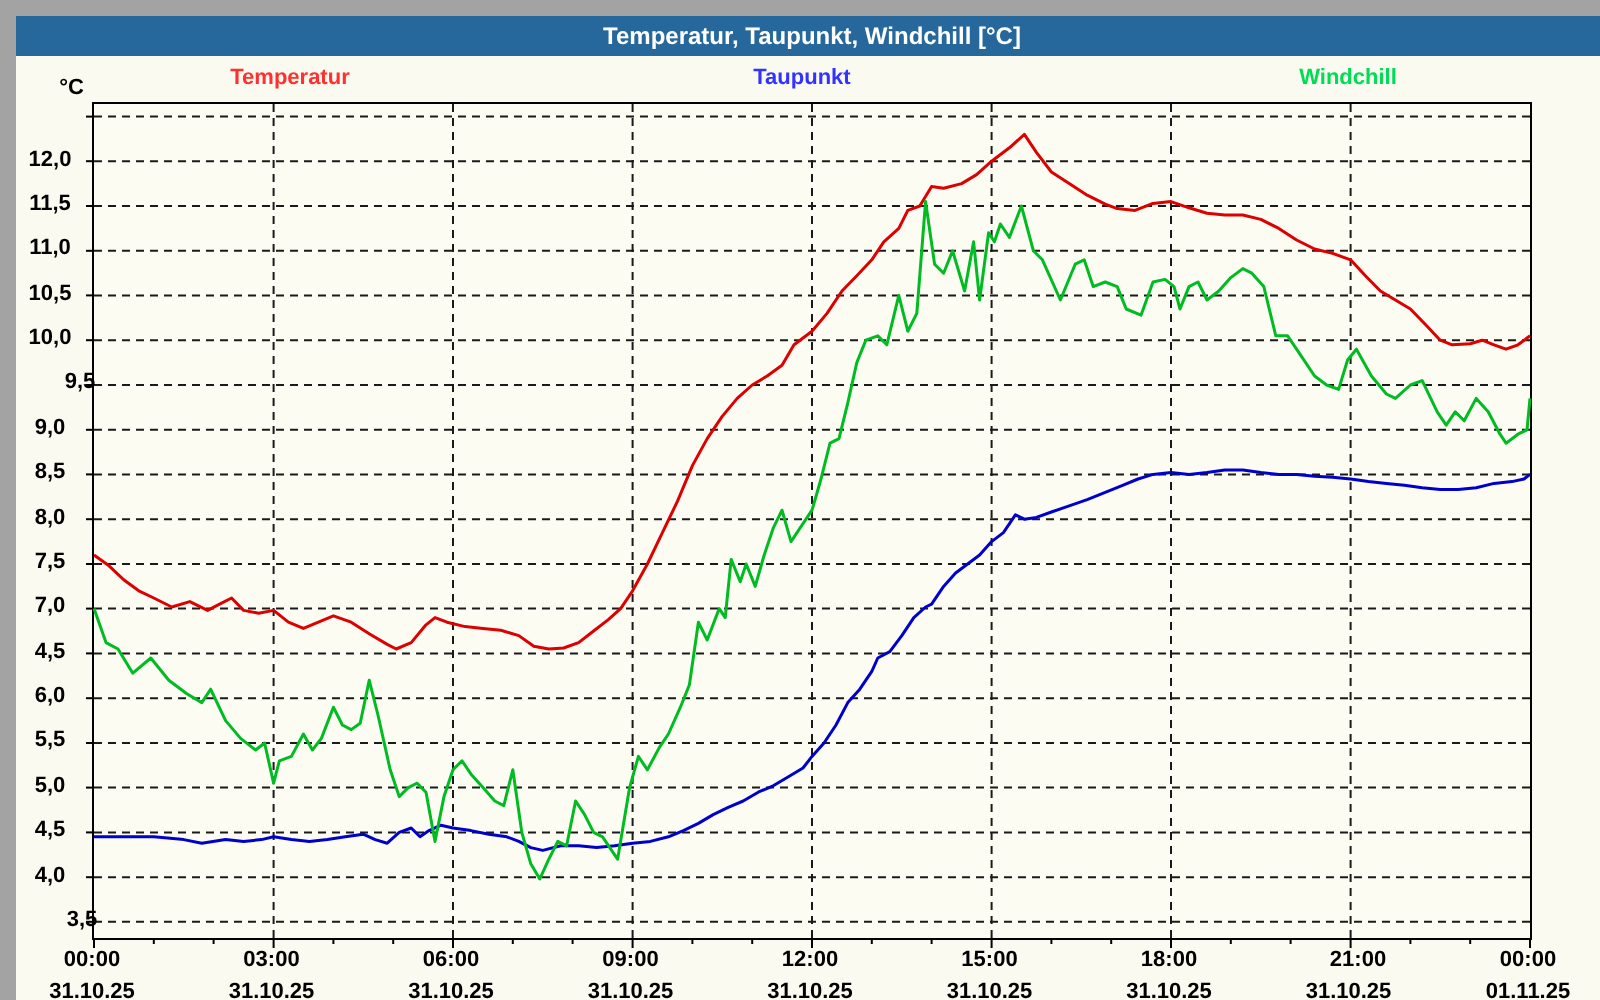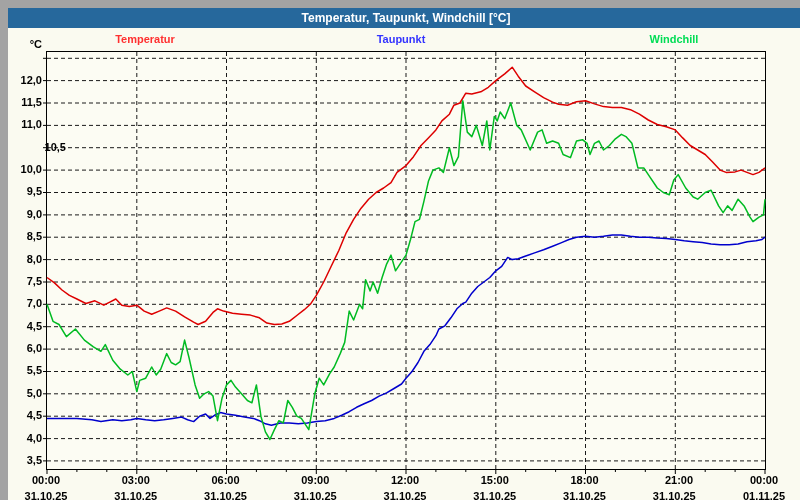--- a/index.html
+++ b/index.html
@@ -24,21 +24,21 @@
   }
   #plot{
     position:absolute;left:38px;top:43px;width:718px;height:417px;
     border:1px solid #000;background:#fcfcf3;
   }
   #plot-svg{position:absolute;left:0;top:0;overflow:visible;}
   .grid{stroke:#1a1a1a;stroke-width:1;stroke-dasharray:4,3;}
   .tick{stroke:#000;stroke-width:1;}
   .ylab{
     position:absolute;left:0;width:34px;height:14px;line-height:14px;
-    text-align:right;font-size:11px;font-weight:bold;color:#000;
+    text-align:center;font-size:11px;font-weight:bold;color:#000;
   }
   .xlab{
     position:absolute;transform:translateX(-50%);white-space:nowrap;
     font-size:11px;font-weight:bold;color:#000;
   }
 </style>
 </head>
 <body>
 
 <div id="window">
@@ -129,35 +129,35 @@
         <polyline fill="none" stroke="#dd0000" stroke-width="1.5" stroke-linejoin="round" points="0.0,225.5 7.5,230.9 15.0,238.0 22.4,243.4 29.9,247.0 38.9,251.5 47.9,248.8 56.8,253.2 62.8,250.1 68.8,247.0 74.8,253.2 82.3,254.6 89.8,253.2 97.2,259.1 104.7,262.2 112.2,259.1 119.7,255.9 128.6,259.1 137.6,264.9 146.6,270.2 151.1,272.5 158.6,269.3 166.0,260.4 170.5,256.8 176.5,259.1 185.5,261.3 194.5,262.2 203.4,263.1 212.4,265.8 219.9,271.1 227.4,272.5 234.8,272.0 242.3,269.3 249.8,263.5 257.3,257.7 263.3,252.3 269.3,243.4 276.7,230.0 284.2,214.3 291.7,198.7 299.2,180.8 306.6,167.3 314.1,156.2 321.6,147.2 329.1,140.5 336.6,136.0 344.0,130.6 350.0,120.4 359.0,113.6 366.5,104.7 374.0,93.5 381.4,85.9 388.9,77.9 394.9,68.9 402.4,62.2 406.9,53.2 412.9,51.0 418.8,41.2 424.8,42.1 433.8,39.8 441.3,35.3 448.8,28.6 457.7,21.9 465.2,15.2 471.2,24.2 478.7,34.0 487.6,39.8 496.6,45.6 505.6,50.1 511.6,52.3 520.5,53.2 529.5,49.7 538.5,48.8 547.5,51.9 556.5,54.6 565.4,55.5 574.4,55.5 583.4,57.7 592.4,62.2 601.3,68.0 610.3,72.5 619.3,74.7 628.3,77.9 635.7,85.9 643.2,93.5 650.7,98.0 658.2,102.5 665.6,110.1 673.1,118.1 679.1,120.4 688.1,119.9 694.1,118.1 700.0,120.4 706.0,122.6 712.0,120.4 718.0,115.9"></polyline>
         <polyline fill="none" stroke="#0000cc" stroke-width="1.5" stroke-linejoin="round" points="0.0,366.4 15.0,366.4 29.9,366.4 44.9,367.8 53.9,369.6 65.8,367.8 74.8,368.7 83.8,367.8 89.8,366.4 98.7,367.8 107.7,368.7 116.7,367.8 125.7,366.4 134.6,365.1 140.6,367.8 146.6,369.6 152.6,364.2 158.6,362.0 163.0,366.4 167.5,363.3 173.5,360.6 179.5,362.0 188.5,363.3 197.4,365.1 206.4,366.4 212.4,368.7 218.4,371.8 224.4,373.2 233.3,370.9 242.3,370.9 251.3,371.8 260.3,370.9 269.3,369.6 278.2,368.7 287.2,366.4 294.7,363.3 302.2,359.7 309.6,355.3 317.1,351.7 324.6,348.5 332.1,344.1 339.6,340.9 347.0,336.5 354.5,332.0 359.0,326.2 365.0,319.5 371.0,310.5 376.9,299.3 382.9,292.6 388.9,283.7 391.9,277.0 397.9,273.8 403.9,265.8 409.9,256.8 415.8,251.5 418.8,250.1 424.8,241.2 430.8,234.5 436.8,230.0 442.8,225.5 448.8,218.8 454.7,214.3 460.7,205.4 465.2,207.6 471.2,206.7 478.7,204.0 487.6,200.9 496.6,197.8 505.6,194.2 514.6,190.6 522.0,187.5 529.5,185.2 538.5,184.3 547.5,185.2 556.5,184.3 565.4,183.0 574.4,183.0 583.4,184.3 592.4,185.2 601.3,185.2 610.3,186.1 619.3,186.6 628.3,187.5 637.2,188.8 646.2,189.7 655.2,190.6 664.1,191.9 673.1,192.8 682.1,192.8 691.1,191.9 700.0,189.7 709.0,188.8 715.0,187.5 718.0,185.2"></polyline>
         <polyline fill="none" stroke="#00bb22" stroke-width="1.5" stroke-linejoin="round" points="0.0,252.3 6.0,269.3 12.0,272.5 19.4,284.6 28.4,277.0 37.4,288.1 46.4,294.9 53.9,299.3 58.3,292.6 65.8,308.3 73.3,317.2 80.8,323.0 85.3,319.5 89.8,339.6 92.7,328.4 98.7,326.2 104.7,315.0 109.2,323.0 113.7,317.2 119.7,301.6 124.2,310.5 128.6,312.8 133.1,309.6 137.6,288.1 142.1,306.0 148.1,332.9 152.6,346.3 157.1,341.8 161.6,339.6 166.0,344.1 170.5,368.7 175.0,346.3 179.5,332.9 184.0,328.4 188.5,335.1 194.5,341.8 200.4,348.5 204.9,350.8 209.4,332.9 213.9,364.2 218.4,379.9 222.9,387.5 227.4,377.6 231.9,368.7 236.3,370.9 240.8,348.5 245.3,355.3 249.8,364.2 254.3,366.4 258.8,373.2 261.8,377.6 267.8,341.8 272.2,326.2 276.7,332.9 282.7,321.7 287.2,315.0 293.2,301.6 297.7,290.4 302.2,259.1 306.6,268.0 312.6,252.3 315.6,256.8 318.6,227.7 323.1,238.9 326.1,230.0 330.6,241.2 335.1,225.5 339.6,212.1 344.0,203.1 348.5,218.8 353.0,212.1 359.0,203.1 363.5,187.5 368.0,169.6 372.5,167.3 376.9,149.4 381.4,129.3 385.9,118.1 391.9,115.9 396.4,120.4 402.4,95.7 406.9,113.6 411.4,104.7 415.8,48.8 420.3,80.1 424.8,84.6 429.3,73.4 435.3,93.5 439.8,68.9 442.8,98.0 447.3,64.4 450.2,68.9 453.2,60.0 457.7,66.7 463.7,51.0 469.7,73.4 474.2,77.9 483.2,98.0 490.6,80.1 495.1,77.9 499.6,91.3 505.6,89.0 511.6,91.3 516.1,102.5 523.5,105.6 529.5,89.0 535.5,87.7 540.0,91.3 543.0,102.5 547.5,91.3 552.0,89.0 556.5,98.0 562.4,93.5 568.4,86.8 574.4,82.3 578.9,84.6 584.9,91.3 590.9,115.9 596.8,115.9 602.8,124.8 610.3,136.0 616.3,140.5 622.3,142.7 626.8,128.0 631.2,122.6 638.7,136.0 646.2,145.0 650.7,147.2 658.2,140.5 664.1,138.3 671.6,153.9 676.1,160.6 680.6,153.9 685.1,158.4 691.1,147.2 697.1,153.9 703.0,165.1 706.0,169.6 712.0,165.1 716.5,162.9 718.0,147.2"></polyline>
       </svg>
   </div>
 
   <div id="y-labels">
       <div class="ylab" style="top: 64.6352px;">12,0</div>
       <div class="ylab" style="top: 87.0064px;">11,5</div>
       <div class="ylab" style="top: 109.378px;">11,0</div>
-      <div class="ylab" style="top: 131.749px; padding-left: 24px;">10,5</div>
+      <div class="ylab" style="top: 131.749px;">10,5</div>
       <div class="ylab" style="top: 154.12px;">10,0</div>
-      <div class="ylab" style="top: 176.491px;">9,5</div>
+      <div class="ylab" style="top: 176.491px; margin-left: 15px;">9,5</div>
       <div class="ylab" style="top: 198.863px;">9,0</div>
       <div class="ylab" style="top: 221.234px;">8,5</div>
       <div class="ylab" style="top: 243.605px;">8,0</div>
       <div class="ylab" style="top: 265.976px;">7,5</div>
       <div class="ylab" style="top: 288.348px;">7,0</div>
       <div class="ylab" style="top: 310.719px;">4,5</div>
       <div class="ylab" style="top: 333.09px;">6,0</div>
       <div class="ylab" style="top: 355.461px;">5,5</div>
       <div class="ylab" style="top: 377.833px;">5,0</div>
       <div class="ylab" style="top: 400.204px;">4,5</div>
       <div class="ylab" style="top: 422.575px;">4,0</div>
-      <div class="ylab" style="top: 444.946px;">3,5</div>
+      <div class="ylab" style="top: 444.946px; padding-left: 16px;">3,5</div>
     </div>
   <div id="x-labels">
       <div class="xlab" style="left: 38px; top: 466px;">00:00</div>
       <div class="xlab" style="left: 38px; top: 482px;">31.10.25</div>
       <div class="xlab" style="left: 127.75px; top: 466px;">03:00</div>
       <div class="xlab" style="left: 127.75px; top: 482px;">31.10.25</div>
       <div class="xlab" style="left: 217.5px; top: 466px;">06:00</div>
       <div class="xlab" style="left: 217.5px; top: 482px;">31.10.25</div>
       <div class="xlab" style="left: 307.25px; top: 466px;">09:00</div>
       <div class="xlab" style="left: 307.25px; top: 482px;">31.10.25</div>

